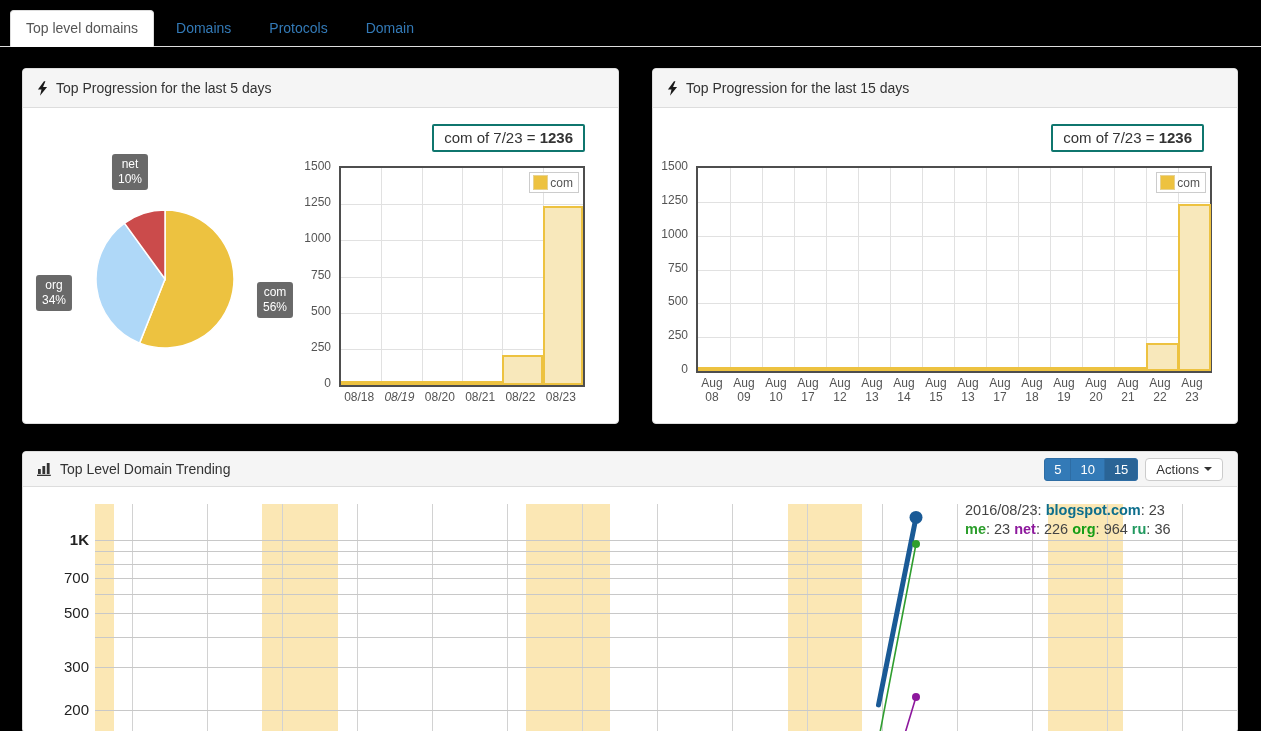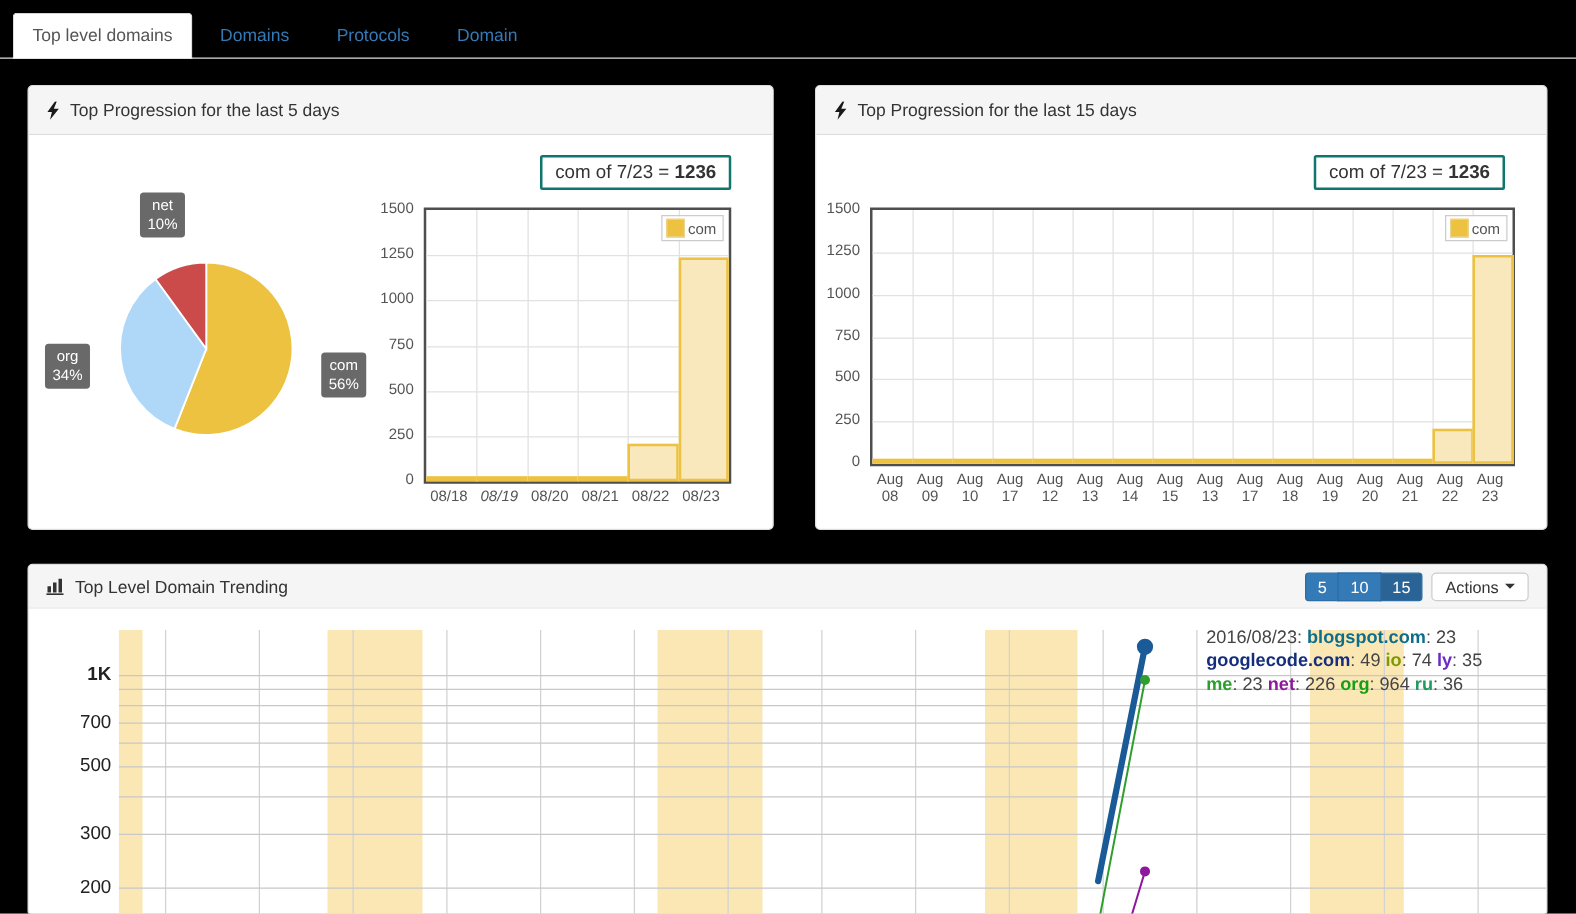--- a/index.html
+++ b/index.html
@@ -356,19 +356,18 @@
             <circle cx="821" cy="193.1" r="4" fill="#8d189d"></circle>
           </svg>
         </div>
         <div class="tytick" style="left: 0px; top: 213px;">200</div>
         <div class="tytick" style="left: 0px; top: 170.2px;">300</div>
         <div class="tytick" style="left: 0px; top: 116.3px;">500</div>
         <div class="tytick" style="left: 0px; top: 80.8px;">700</div>
         <div class="tytick" style="left: 0px; top: 43.2px; font-weight: bold;">1K</div>
         <div class="ttip" style="left: 942px; top: 14px;">
           <div><span>2016/08/23: </span><b style="color: rgb(13, 110, 140);">blogspot.com</b><span>: 23</span></div>
-          <div><b style="color: rgb(20, 46, 123);">googlecode.com</b><span>: 49 </span><b style="color: rgb(125, 154, 0);">io</b><span>: 74 </span><b style="color: rgb(109, 43, 196);">ly</b><span>: 35</span></div>
           <div><b style="color: rgb(44, 158, 44);">me</b><span>: 23 </span><b style="color: rgb(141, 24, 157);">net</b><span>: 226 </span><b style="color: rgb(22, 158, 22);">org</b><span>: 964 </span><b style="color: rgb(33, 153, 95);">ru</b><span>: 36</span></div>
         </div>
       </div>
   </section>
 
 </div>
 
 </body></html>

